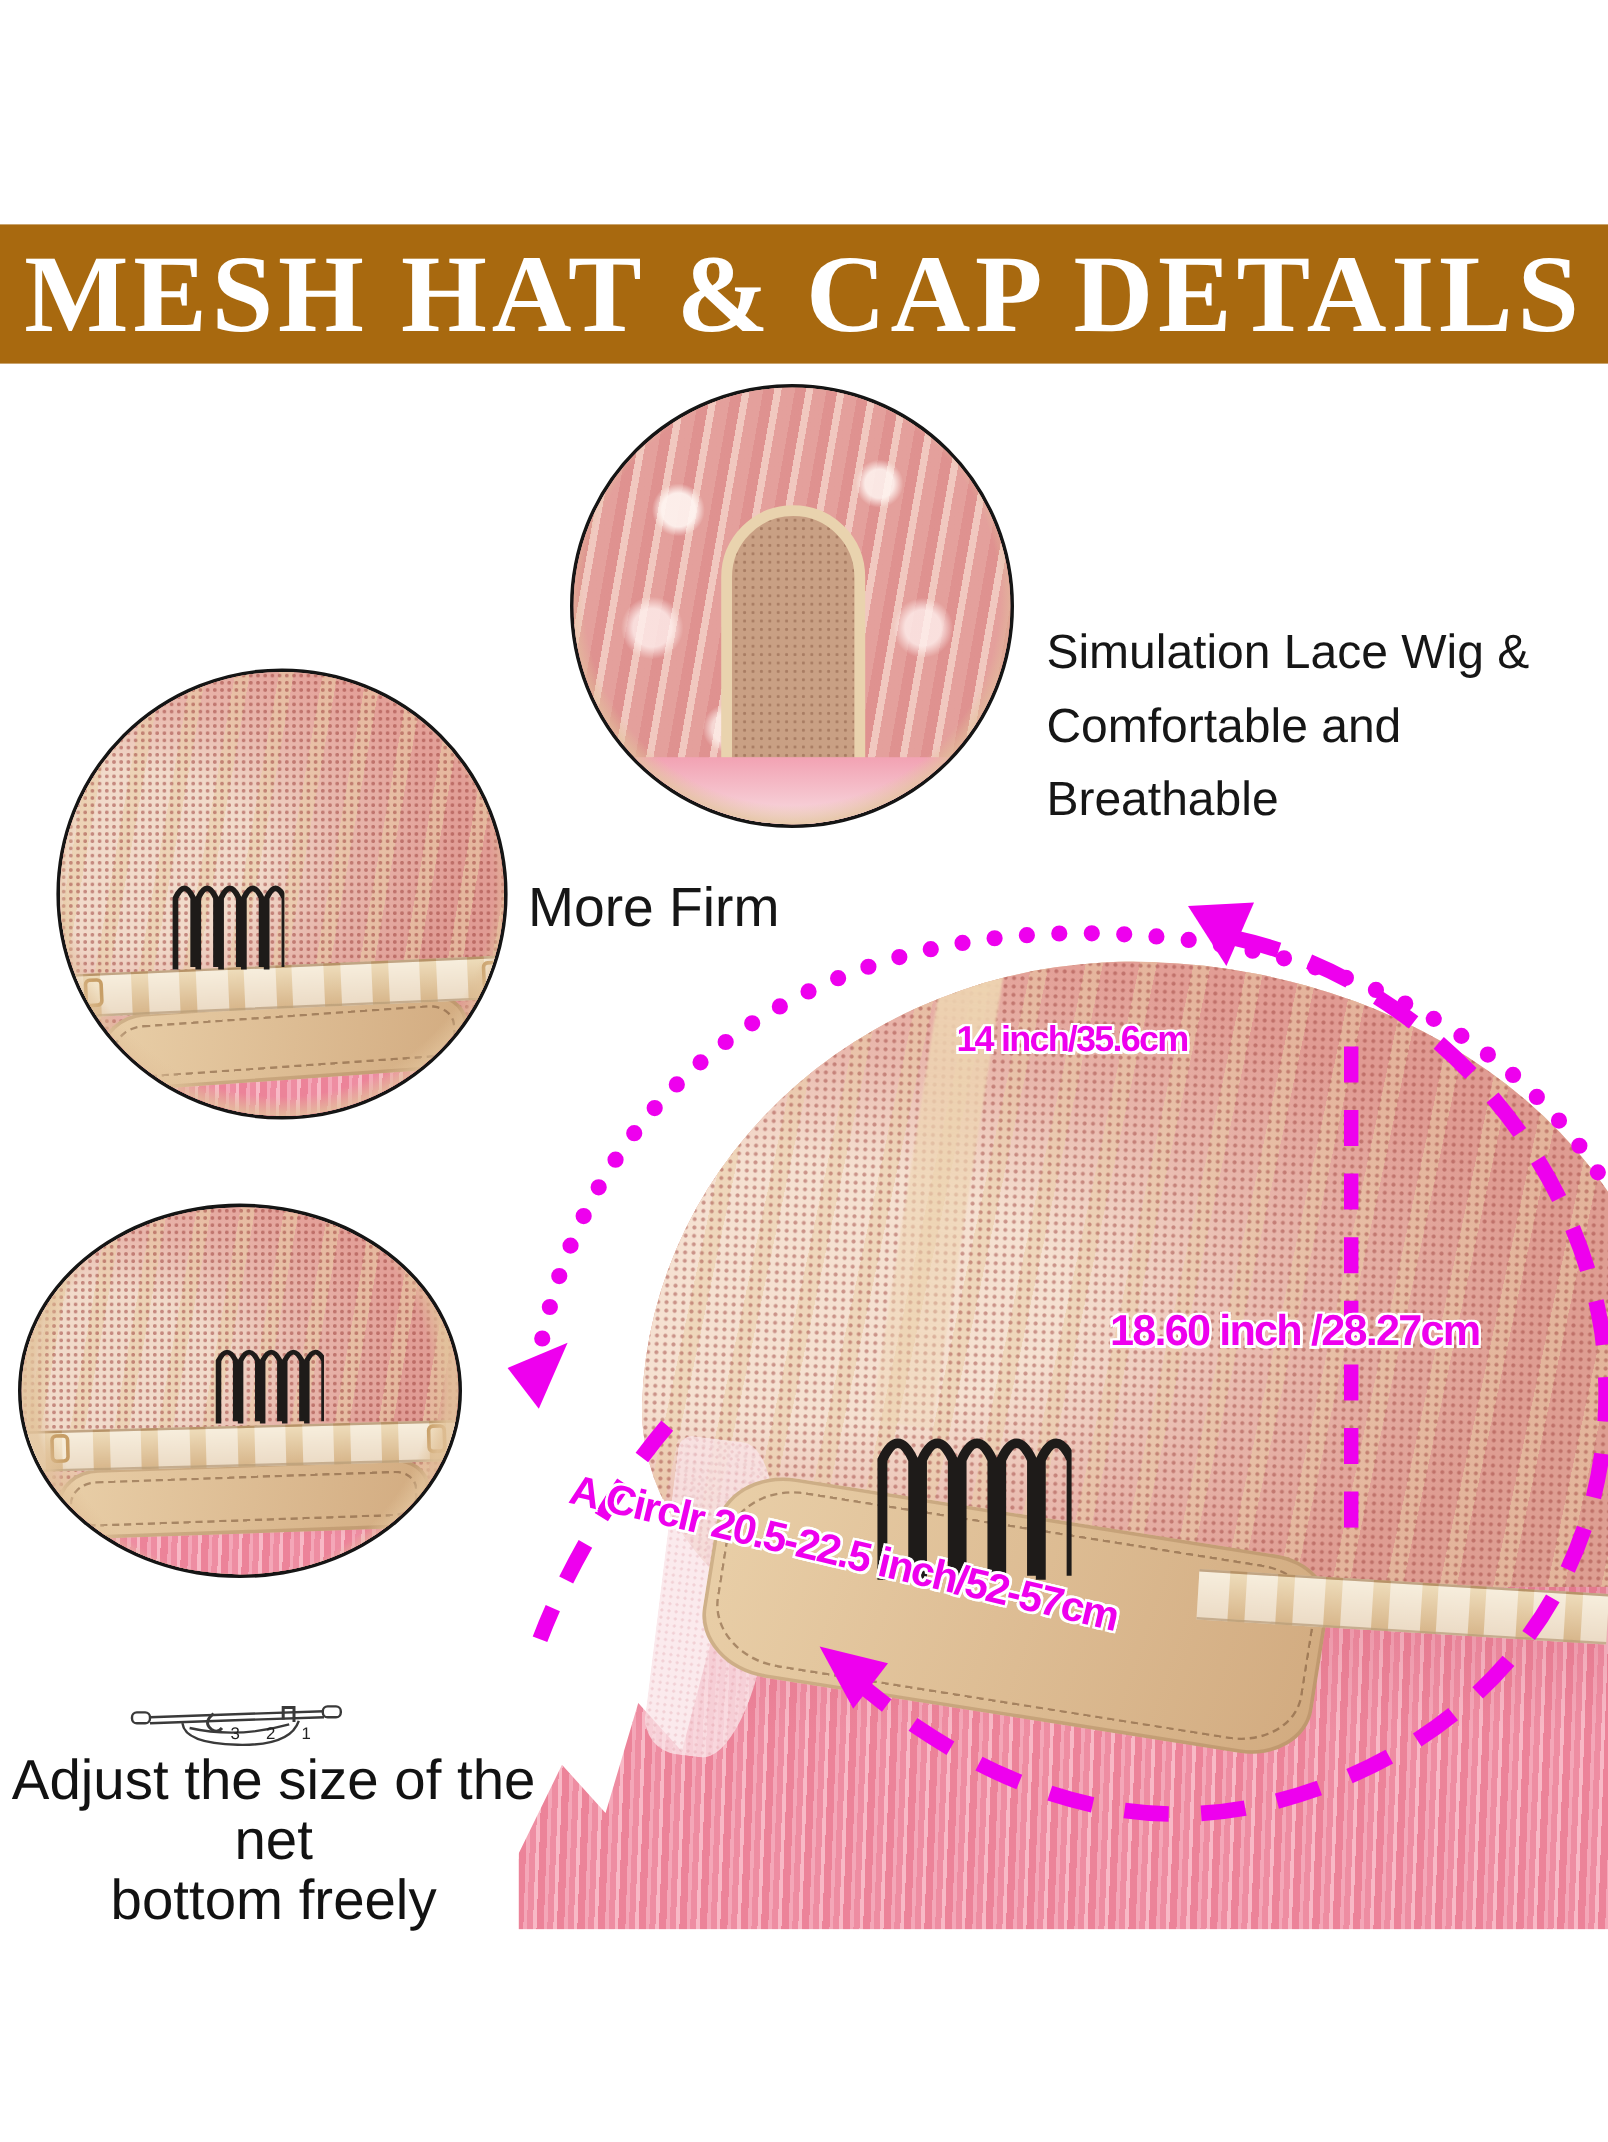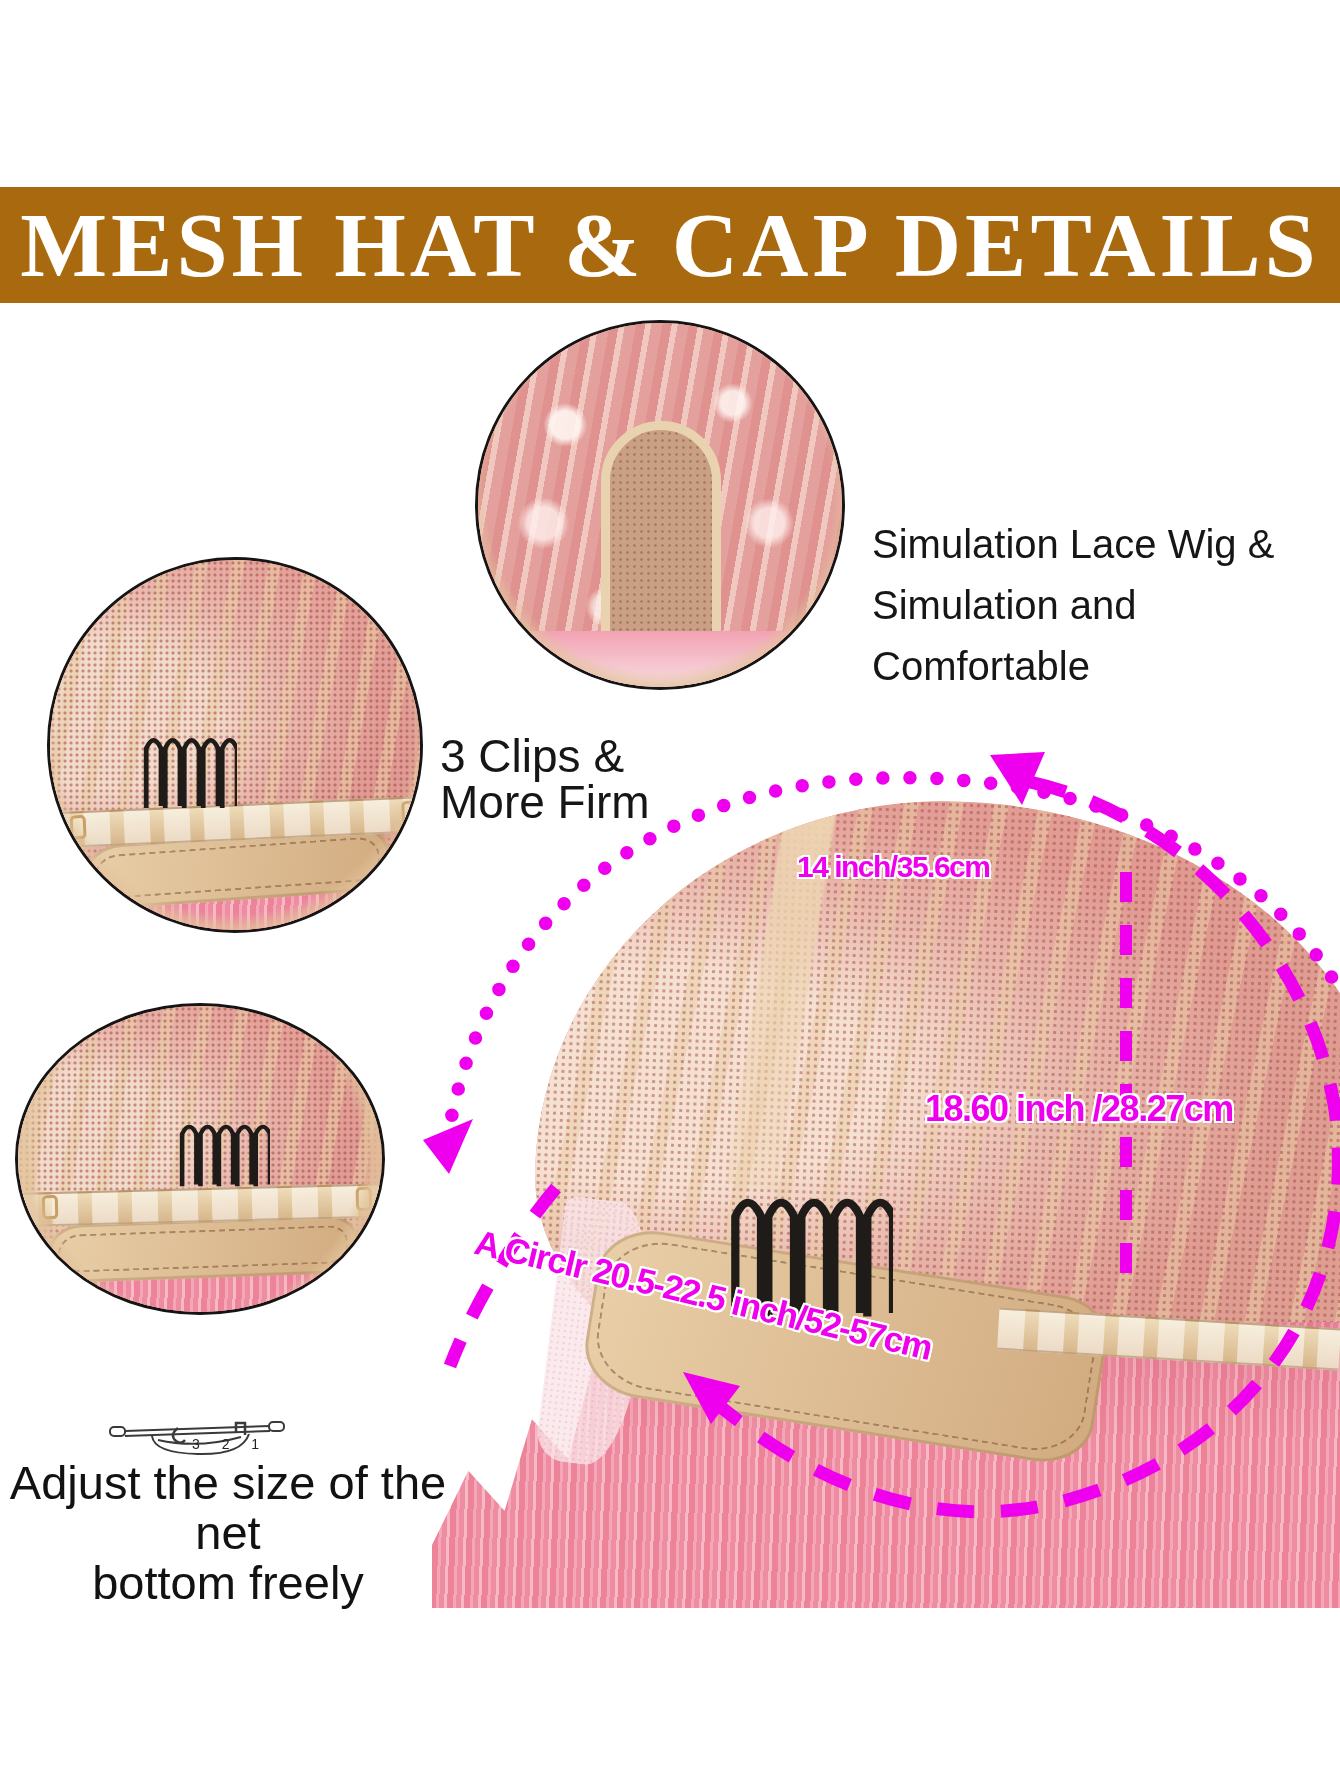--- a/index.html
+++ b/index.html
@@ -144,40 +144,39 @@
 
   <div class="circ c-top">
     <div class="lace-tex"></div>
     <div class="u-panel"></div>
     <div class="top-bottom-strip"></div>
     <div class="rim-ring"></div>
   </div>
 
   <div class="upart-lines">
     <div>Simulation Lace Wig &amp;</div>
-    <div>Simulation and</div>
-    <div>Comfortable</div>
+    <div>Comfortable and</div>
+    <div>Breathable</div>
   </div>
 
   <div class="circ c-mid">
     <div class="mesh-tex"></div>
     <div class="hair-tex" style="left:-10px;top:298px;width:400px;height:92px"></div>
     <div class="pad-tex" style="left:34px;top:276px;width:306px;height:64px;transform:rotate(-4deg)"></div>
     <div class="strap-tex" style="left:-6px;top:244px;width:400px;height:32px;transform:rotate(-2.5deg)">
       <span class="hook" style="left:26px;top:2px"></span>
       <span class="hook" style="right:26px;top:2px"></span>
     </div>
     <svg style="position:absolute;left:92px;top:168px" width="95" height="82" viewBox="0 0 90 80" preserveAspectRatio="none">
       <path d="M4,78 L4,20 Q11,4 18,20 L18,76 M22,78 L22,20 Q29,4 36,20 L36,76 M40,78 L40,20 Q47,4 54,20 L54,76 M58,78 L58,20 Q65,4 72,20 L72,76 M76,78 L76,20 Q83,4 90,20 L90,76" fill="none" stroke="#1e1b19" stroke-width="4.5"></path>
     </svg>
     <div class="rim-ring"></div>
   </div>
 
   <div class="clips-lines">
-    <div>3 Clips &amp;</div>
     <div>More Firm</div>
   </div>
 
   <div class="circ c-bot">
     <div class="mesh-tex"></div>
     <div class="hair-tex" style="left:-10px;top:246px;width:396px;height:70px"></div>
     <div class="pad-tex" style="left:30px;top:214px;width:310px;height:58px;transform:rotate(-2deg)"></div>
     <div class="strap-tex" style="left:-6px;top:182px;width:390px;height:30px;transform:rotate(-1.5deg)">
       <span class="hook" style="left:30px;top:1px"></span>
       <span class="hook" style="right:30px;top:1px"></span>

